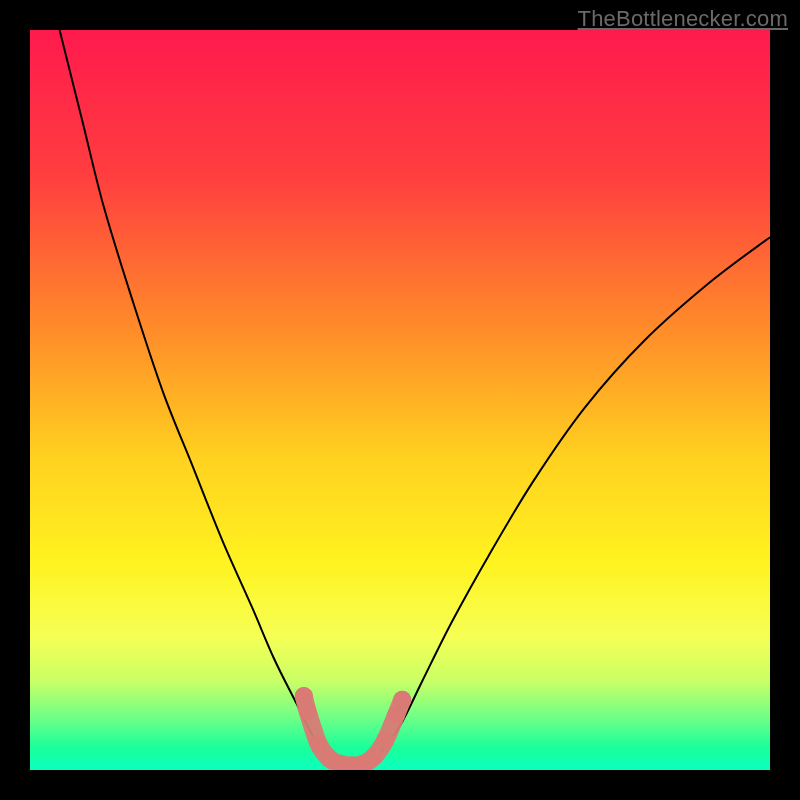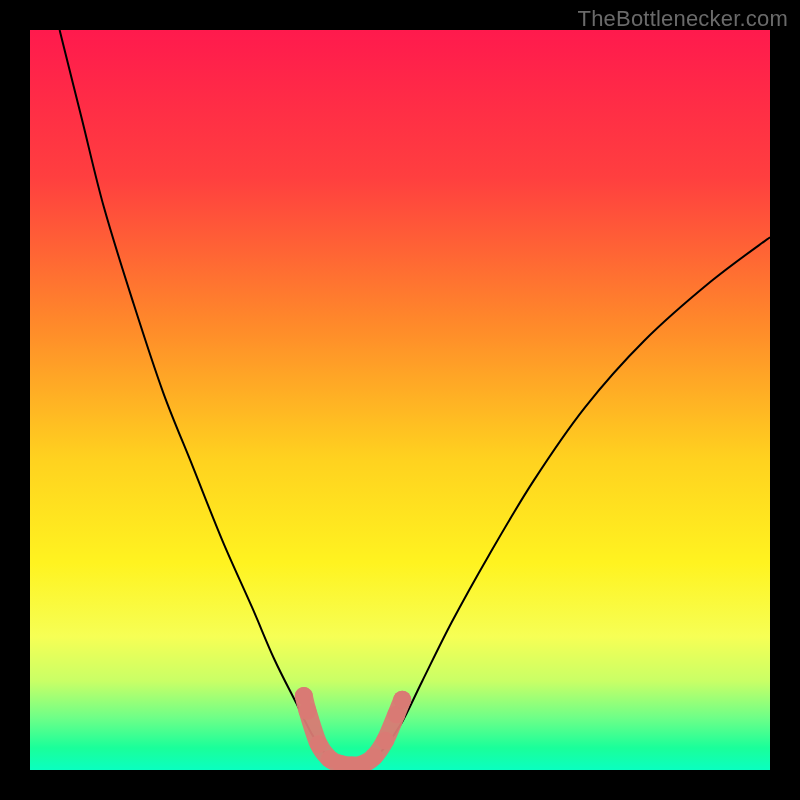--- a/index.html
+++ b/index.html
@@ -28,20 +28,21 @@
     overflow: hidden;
   }
   .watermark {
     position: absolute;
     top: 6px;
     right: 12px;
     color: #6a6a6a;
     font-size: 22px;
     font-weight: 500;
     letter-spacing: 0.2px;
+    text-decoration: underline;
   }
   svg {
     display: block;
   }
 </style>
 </head>
 <body>
 
 <div class="frame">
   <div class="watermark">TheBottlenecker.com</div>

